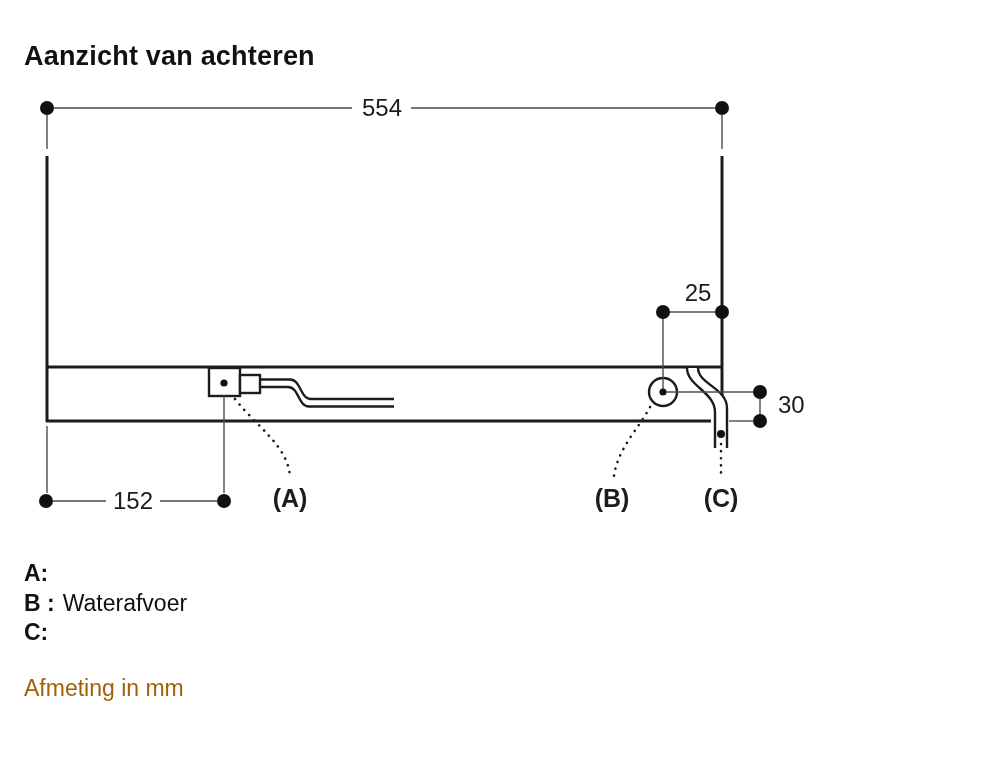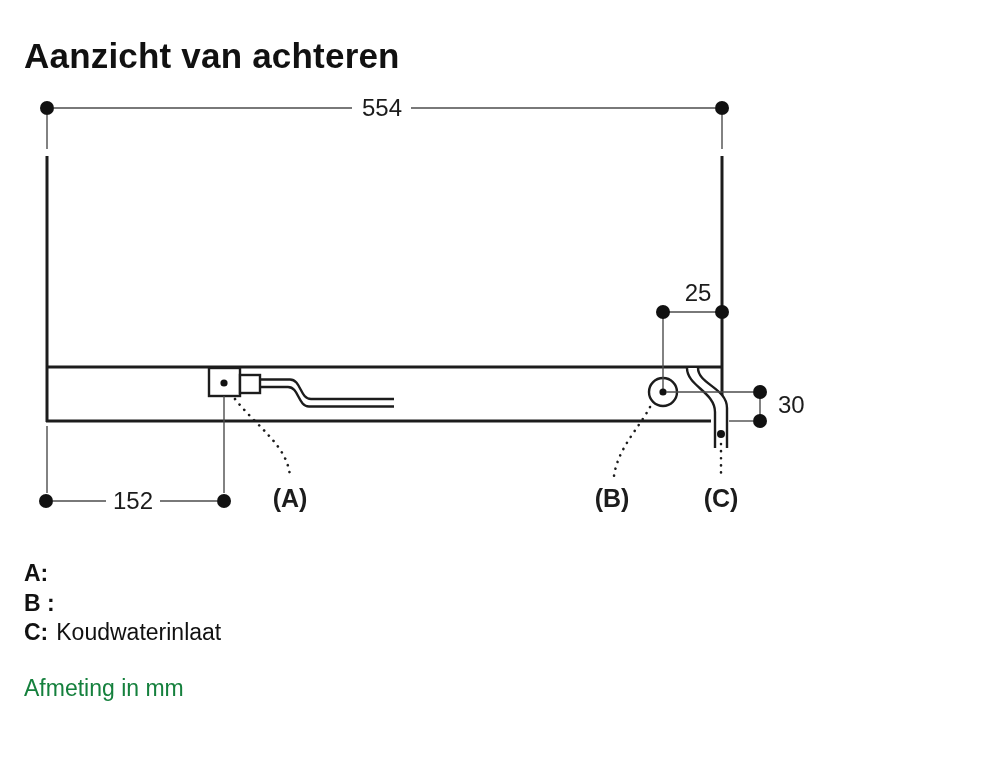--- a/index.html
+++ b/index.html
@@ -9,21 +9,21 @@
     height: 783px;
     background: #ffffff;
     font-family: "Liberation Sans", sans-serif;
     color: #1c1c1c;
     overflow: hidden;
   }
   .page-title {
     position: absolute;
     left: 24px;
     top: 42px;
-    font-size: 35px;
+    font-size: 27px;
     line-height: 28px;
     font-weight: 700;
     letter-spacing: 0.2px;
     color: #111111;
     white-space: nowrap;
   }
   svg.diagram {
     position: absolute;
     left: 0;
     top: 0;
@@ -54,21 +54,21 @@
     line-height: 29.5px;
     color: #111111;
   }
   .legend-row { display: flex; gap: 8px; white-space: nowrap; }
   .legend-key { font-weight: 700; }
   .footer-note {
     position: absolute;
     left: 24px;
     top: 675px;
     font-size: 23px;
-    color: #15803d;
+    color: #a16207;
     white-space: nowrap;
   }
 </style>
 </head>
 <body>
 
 <div class="screen">
 
   <div class="page-title">Aanzicht van achteren</div>
 
@@ -142,22 +142,22 @@
     <text class="callout" x="612" y="507" text-anchor="middle">(B)</text>
     <text class="callout" x="721" y="507" text-anchor="middle">(C)</text>
   </svg>
 
   <div class="legend">
     <div class="legend-row">
       <span class="legend-key">A:</span>
     </div>
     <div class="legend-row">
       <span class="legend-key">B :</span>
+      <span class="legend-text">Waterafvoer</span>
     </div>
     <div class="legend-row">
       <span class="legend-key">C:</span>
-      <span class="legend-text">Koudwaterinlaat</span>
     </div>
   </div>
 
   <div class="footer-note">Afmeting in mm</div>
 
 </div>
 
 </body></html>

